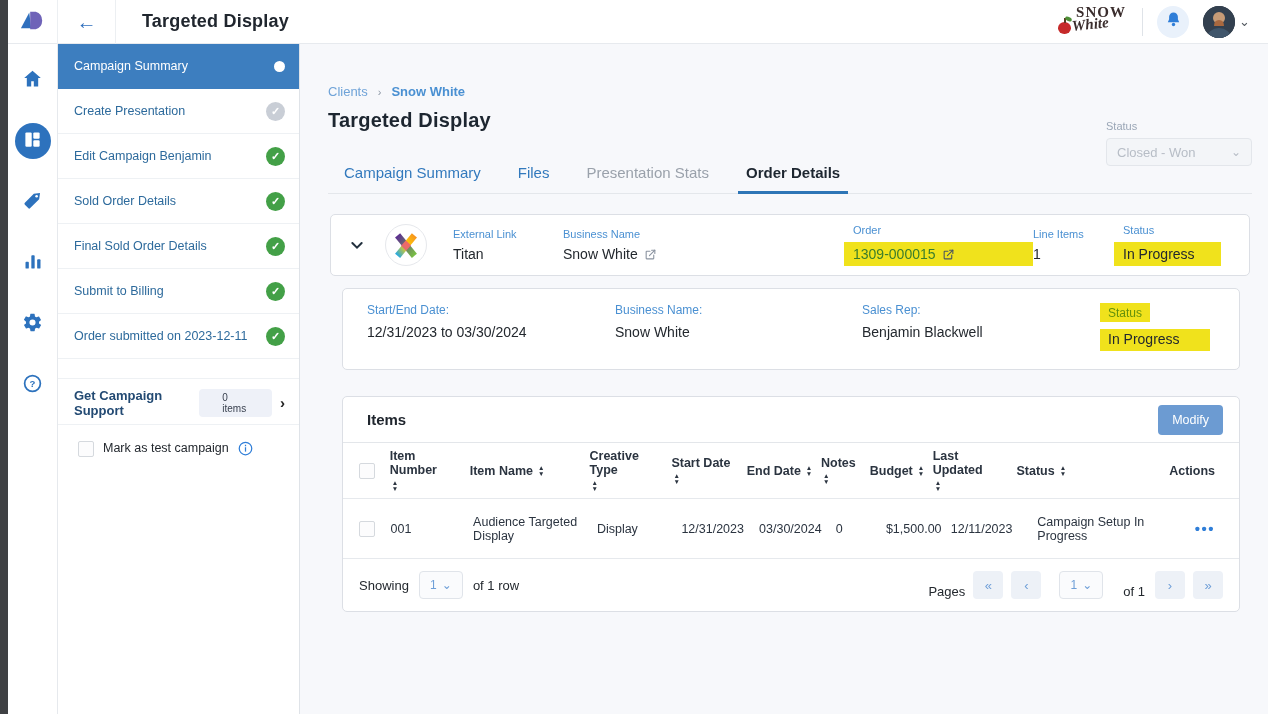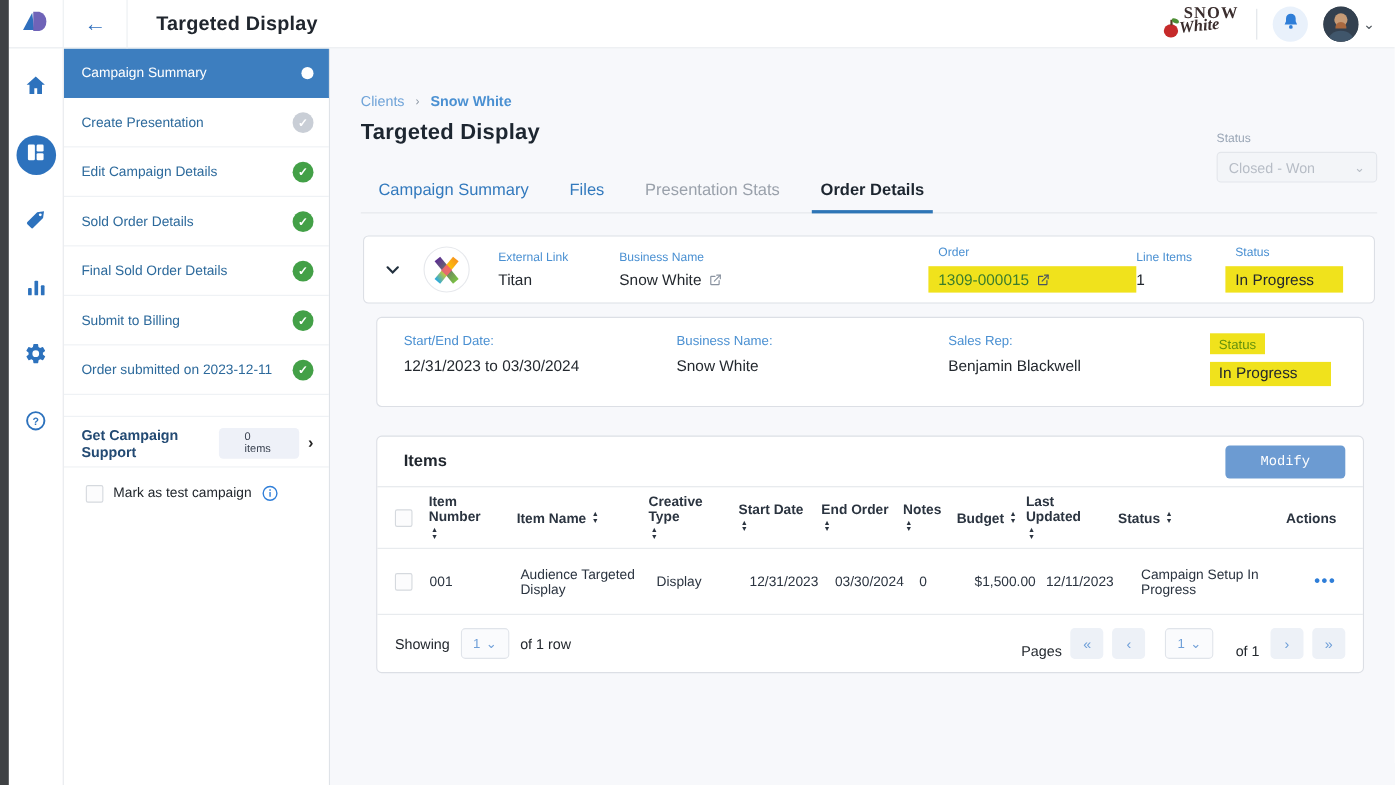--- a/index.html
+++ b/index.html
@@ -102,21 +102,21 @@
   .od-label { font-size:12px; color:#4a90d2; }
   .od-value { font-size:14px; color:#23282e; }
   .od-1 { width:221px; } .od-2 { width:220px; } .od-3 { width:219px; }
   .od-hl-label { background:#f0e21c; color:#64910c; padding:3px 8px 2px; margin-left:-8px; display:inline-block; width:fit-content; }
   .od-hl-value { background:#f0e21c; color:#23282e; padding:2px 8px 4px; margin-left:-8px; display:inline-block; width:fit-content; padding-right:30px; }
 
   
   .items-card { margin:26px 12px 0 14px; }
   .items-head { height:46px; display:flex; align-items:center; justify-content:space-between; padding:0 16px 0 24px; border-bottom:1px solid #e3e6ea; }
   .items-title { font-size:15px; font-weight:700; color:#20262e; font-family:"Liberation Sans", sans-serif; }
-  .modify-btn { background:#6c9bd2; color:#fff; border:none; border-radius:4px; font-size:12.5px; height:30px; padding:0 32px; cursor:pointer; font-family:Liberation Mono, monospace;text-align:center; }
+  .modify-btn { background:#6c9bd2; color:#fff; border:none; border-radius:4px; font-size:12.5px; height:30px; padding:0 14px; cursor:pointer; font-family:Liberation Sans, sans-serif;text-align:center; }
 
   .trow { display:flex; align-items:center; padding:0 16px; }
   .thead { min-height:56px; border-bottom:1px solid #e6e9ed; font-weight:700; color:#2b3440; font-size:12.5px; }
   .tbody-row { min-height:60px; border-bottom:1px solid #e6e9ed; color:#2b3440; font-size:12.5px; }
   .tc { padding-right:8px; display:flex; align-items:center; flex-wrap:wrap; gap:3px; }
   .tc-cb { width:32px; } .tc-itemno { width:84px; } .tc-itemname { width:126px; }
   .tc-creative { width:86px; } .tc-start { width:79px; } .tc-end { width:78px; }
   .tc-notes { width:51px; } .tc-budget { width:66px; } .tc-updated { width:88px; }
   .tc-status { width:146px; } .tc-actions { flex:1; justify-content:flex-end; padding-left:14px; }
   .sort { display:inline-flex; flex-direction:column; margin-left:2px; cursor:pointer; }
@@ -232,21 +232,21 @@
   <div class="sidebar">
     <div class="step active">
       <span class="step-label">Campaign Summary</span>
       <span class="dot-white"></span>
     </div>
     <div class="step">
       <span class="step-label">Create Presentation</span>
       <span class="check-circle pending">✓</span>
     </div>
     <div class="step">
-      <span class="step-label">Edit Campaign Details</span>
+      <span class="step-label">Edit Campaign Benjamin</span>
       <span class="check-circle done">✓</span>
     </div>
     <div class="step">
       <span class="step-label">Sold Order Details</span>
       <span class="check-circle done">✓</span>
     </div>
     <div class="step">
       <span class="step-label">Final Sold Order Details</span>
       <span class="check-circle done">✓</span>
     </div>
@@ -415,21 +415,21 @@
               </span>
           </div>
           <div class="tc tc-start">
             <span>Start Date</span>
             <span class="sort">
                 <i>▲</i>
                 <i>▼</i>
               </span>
           </div>
           <div class="tc tc-end">
-            <span>End Order</span>
+            <span>End Date</span>
             <span class="sort">
                 <i>▲</i>
                 <i>▼</i>
               </span>
           </div>
           <div class="tc tc-notes">
             <span>Notes</span>
             <span class="sort">
                 <i>▲</i>
                 <i>▼</i>

